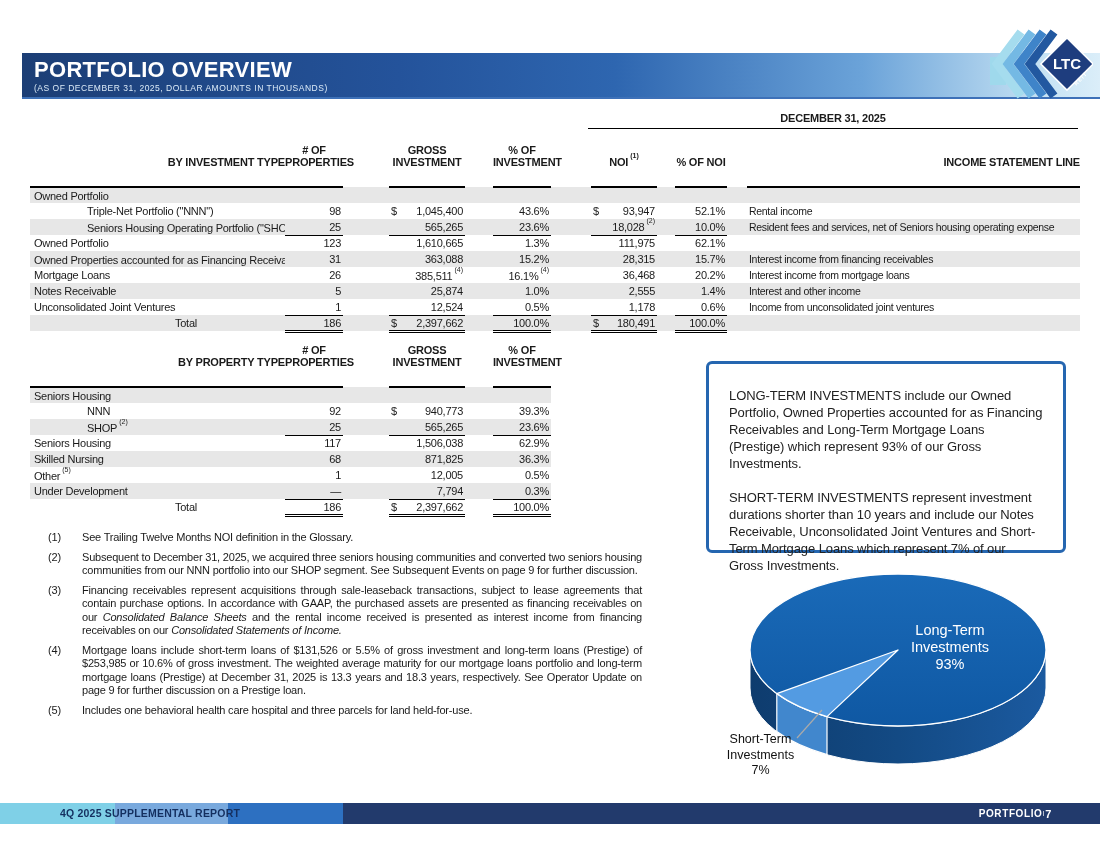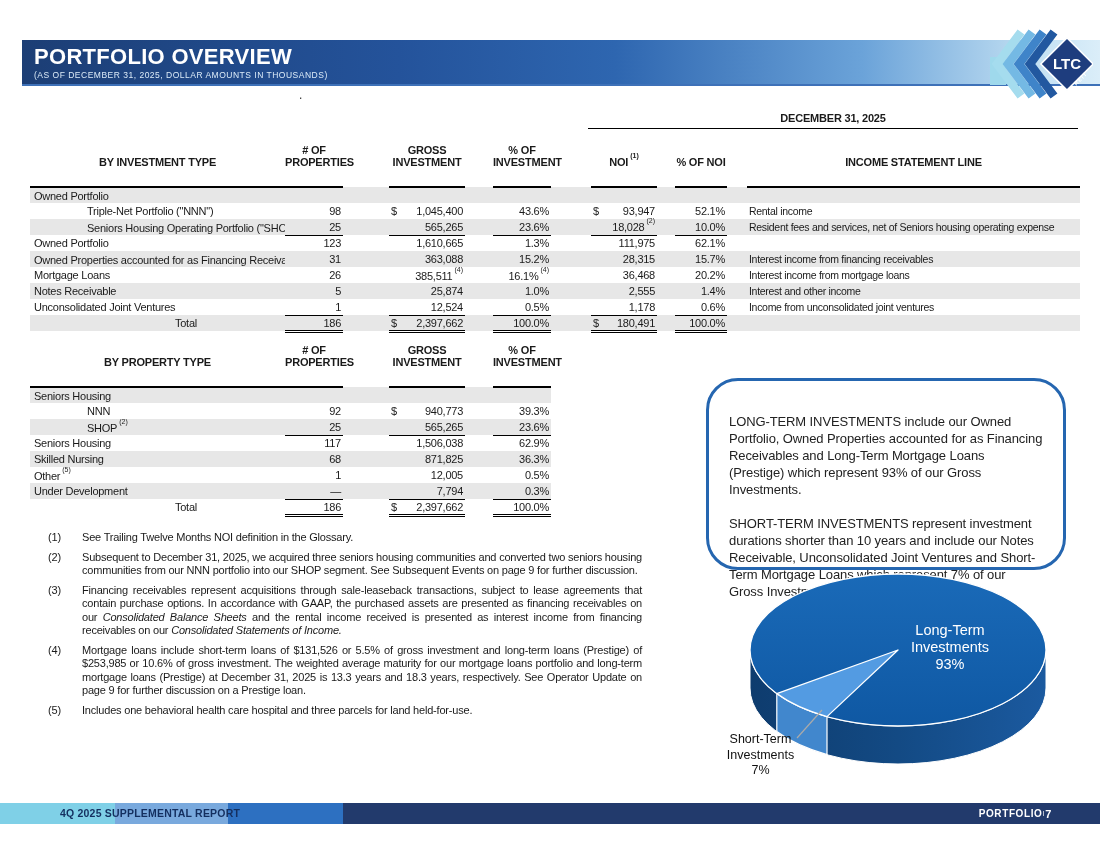--- a/index.html
+++ b/index.html
@@ -1,40 +1,40 @@
 <!DOCTYPE html>
 <html><head>
 <meta charset="utf-8">
 <style>
   * { margin:0; padding:0; box-sizing:border-box; }
   html,body { width:1100px; height:849px; }
   body { position:relative; background:#fff; font-family:"Liberation Sans", sans-serif; color:#1a1a1a; overflow:hidden; }
 
   
-  .banner { position:absolute; left:22px; top:40px; width:1078px; height:46px;
+  .banner { position:absolute; left:22px; top:53px; width:1078px; height:46px;
     background:linear-gradient(90deg,#1c3e75 0%,#24539b 35%,#2e66b0 55%,#6ba3d9 78%,#c7e3f4 95%,#dbeef9 100%);
     border-bottom:2px solid #3e71b8; padding:5px 0 0 12px; z-index:1; }
   .banner h1 { color:#fff; font-size:22px; font-weight:bold; letter-spacing:.3px; line-height:24px; }
   .banner .sub { color:#dcebf8; font-size:8.5px; letter-spacing:.5px; margin-top:1px; }
   .logo { position:absolute; left:985px; top:26px; width:108px; height:76px; z-index:2; }
 
   .stray-dot { position:absolute; left:299px; top:88px; font-size:12px; color:#333; }
 
   
   .ttm { position:absolute; left:588px; top:112px; width:490px; text-align:center;
     font-size:11px; font-weight:bold; line-height:13px; letter-spacing:-.2px;
     padding-bottom:3px; border-bottom:1.5px solid #000; }
 
   
   table { border-collapse:collapse; table-layout:fixed; }
   .tbl1 { position:absolute; left:30px; top:144px; width:1050px; }
   .tbl2 { position:absolute; left:30px; top:344px; width:521px; }
   th { font-size:11px; font-weight:bold; vertical-align:bottom; padding-bottom:18px;
        letter-spacing:-.2px; line-height:12px; height:28px; white-space:nowrap; }
-  th.hl { text-align:center; border-bottom:2px solid #000;margin-left:36px; }
+  th.hl { text-align:right; border-bottom:2px solid #000;margin-left:36px; }
   th.hc { text-align:center; border-bottom:2px solid #000; }
   th.g  { border:none; }
   td { height:16px; font-size:11px; letter-spacing:-.25px; vertical-align:middle; }
   td.lbl { text-align:left; padding-left:4px; white-space:nowrap; overflow:visible; }
   td.lbl.ind { padding-left:57px; }
   td.lbl.tot { padding-left:145px; }
   td.num { text-align:right; padding-right:2px; position:relative; white-space:nowrap; }
   td.inc { text-align:left; padding-left:2px; white-space:nowrap; font-size:10.5px; letter-spacing:-.3px; }
   .ds { position:absolute; left:2px; }
   sup { font-size:7px; position:relative; top:-3px; margin-left:2px; letter-spacing:0; }
@@ -44,22 +44,22 @@
 
   
   .fns { position:absolute; left:48px; top:531px; width:594px; }
   .fn { display:flex; margin-bottom:6px; font-size:11px; line-height:13.5px; letter-spacing:-.2px; }
   .fn-n { width:34px; flex:none; }
   .fn-t { flex:1; text-align:justify; }
   .fn-t.nj { text-align:left; }
   .fn-t i { font-style:italic; }
 
   
-  .callout { position:absolute; left:706px; top:378px; width:360px; height:192px;
-    border:3px solid #2566b0; border-radius:32px; padding:32px 20px;
+  .callout { position:absolute; left:706px; top:361px; width:360px; height:192px;
+    border:3px solid #2566b0; border-radius:6px; padding:23px 20px;
     font-size:13px; line-height:17px; color:#222; letter-spacing:-.1px; }
   .callout p + p { margin-top:17px; }
 
   
   .pie-wrap { position:absolute; left:700px; top:562px; width:400px; height:240px; }
   .pie-wrap svg { position:absolute; left:0; top:0; }
   .pie-lbl-long { position:absolute; left:185px; top:60px; width:130px; text-align:center;
     color:#fff; font-size:14.5px; line-height:17px; }
   .pie-lbl-short { position:absolute; left:8px; top:170px; width:105px; text-align:center;
     color:#111; font-size:12.5px; line-height:15.5px; }

